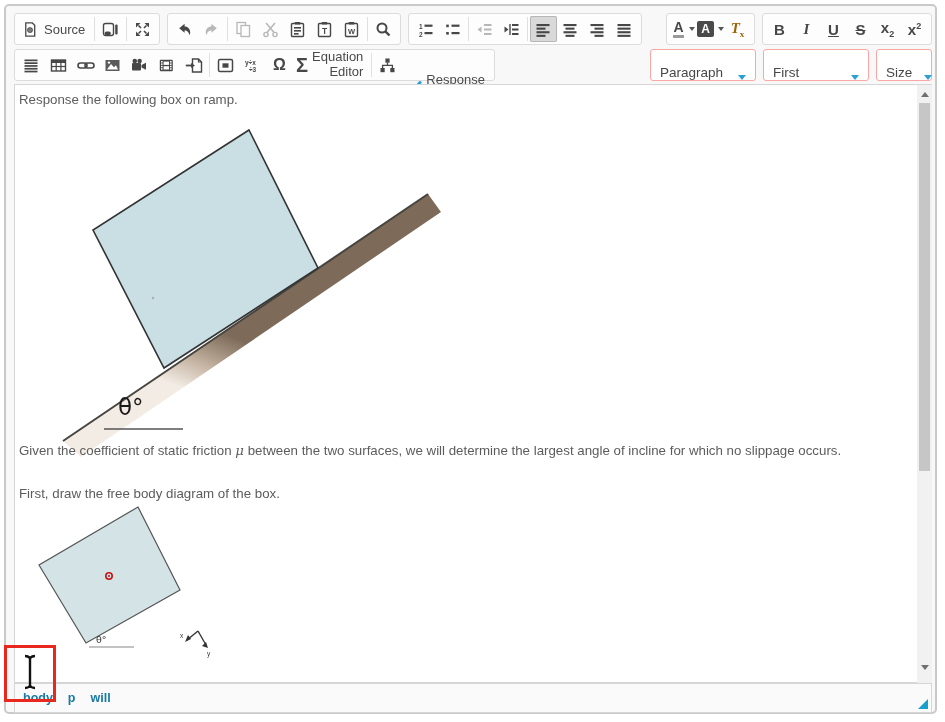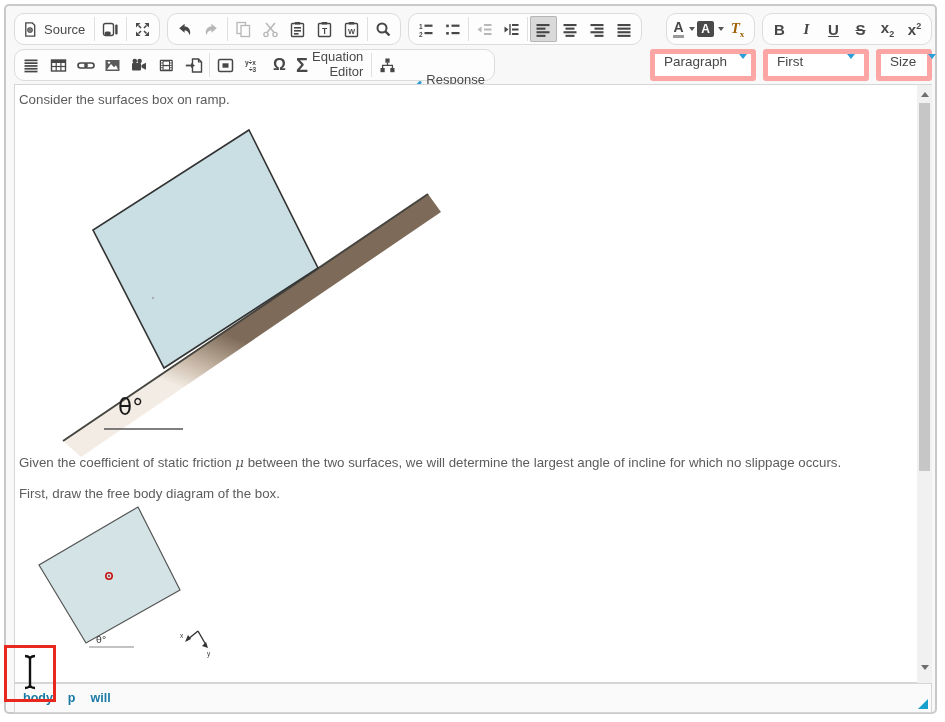--- a/index.html
+++ b/index.html
@@ -3,42 +3,42 @@
 <meta charset="utf-8">
 <style>
   html,body{margin:0;padding:0;background:#fff;}
   .canvas{position:relative;width:945px;height:722px;background:#fff;font-family:"Liberation Sans",sans-serif;overflow:hidden;}
   .frame{position:absolute;left:4px;top:4px;width:933px;height:710px;border:2px solid #c9c9c9;border-radius:5px;background:#f8f8f8;box-sizing:border-box;}
 
   
   .trow{position:absolute;left:14px;width:918px;display:flex;align-items:flex-start;}
   .trow1{top:13px;}
   .trow2{top:49px;}
-  .grp{display:inline-flex;align-items:center;background:#fdfdfd;border:1px solid #dcdcdc;border-radius:10px;padding:2px 3px;height:32px;box-sizing:border-box;margin-right:7px;}
+  .grp{display:inline-flex;align-items:center;background:#fdfdfd;border:1px solid #dcdcdc;border-radius:3px;padding:2px 3px;height:32px;box-sizing:border-box;margin-right:7px;}
   .btn{display:flex;align-items:center;justify-content:center;min-width:27px;height:26px;border-radius:2px;color:#474747;cursor:default;}
   .btn.active{background:#d9d9d9;box-shadow:inset 0 0 0 1px #b5b5b5;}
   .btn.disabled{opacity:.38;}
   .sep{width:1px;height:24px;background:#e0e0e0;margin:0 2px;flex:none;}
   .spacer{flex:1;}
   svg.ic{display:block;}
   .blabel{font-size:13px;color:#4a4a4a;margin:0 3px 0 6px;}
   .fmt{font-size:15px;font-weight:700;color:#474747;line-height:1;}
   .fmt.it{font-family:"Liberation Serif",serif;font-style:italic;}
   .fmt.ul{text-decoration:underline;}
   .fmt.st{text-decoration:line-through;}
   .fmt sub,.fmt sup{font-size:9px;font-weight:700;}
   .tx{font-family:"Liberation Serif",serif;font-style:italic;font-size:15px;font-weight:700;color:#a16207;}
   .tx sub{font-size:9px;font-style:normal;}
   .acolor{font-size:14px;font-weight:700;color:#474747;line-height:1;padding:0 1px;}
   .acolor .bar{display:block;height:3px;background:#9a9a9a;margin-top:1px;}
   .abg{background:#4a4a4a;color:#fff;font-size:12px;font-weight:700;border-radius:2px;padding:2px 4px;line-height:1;}
   .mini-caret{width:0;height:0;border-left:3.5px solid transparent;border-right:3.5px solid transparent;border-top:4px solid #555;margin-left:4px;}
   .two-line{font-size:13px;line-height:1.15;color:#4a4a4a;margin:0 3px 0 4px;text-align:right;}
   .glyph{font-weight:600;color:#474747;line-height:1;}
-  .dd{display:inline-flex;align-items:flex-start;justify-content:space-between;background:#fff;border:5px solid #fca5a5;border-radius:3px;height:32px;padding:0 9px;box-sizing:border-box;margin-left:7px;}
+  .dd{display:inline-flex;align-items:flex-end;justify-content:space-between;background:#fff;border:1px solid #fca5a5;border-radius:3px;height:32px;padding:0 9px;box-sizing:border-box;margin-left:7px;}
   .dd .dlabel{font-size:13.5px;color:#474747;}
   .caret{width:0;height:0;border-left:4px solid transparent;border-right:4px solid transparent;border-top:5px solid #2d9fd8;margin-left:12px;}
 
   
   .content{position:absolute;left:14px;top:84px;width:903px;height:599px;background:#fff;border:1px solid #d6d6d6;border-right:none;box-sizing:border-box;overflow:hidden;}
   .p{position:absolute;left:4px;font-size:13.3px;color:#5c5c5c;white-space:nowrap;}
   .mu{font-family:"DejaVu Serif",serif;font-style:italic;}
   .bigsvg{position:absolute;left:46px;top:27px;}
   .smallsvg{position:absolute;left:21px;top:420px;}
 
@@ -396,39 +396,39 @@
       <span class="dlabel">First</span>
       <span class="caret"></span>
     </div>
     <div class="dd" style="width:56px;">
       <span class="dlabel">Size</span>
       <span class="caret"></span>
     </div>
   </div>
 
   <div class="content">
-    <div class="p" style="top:7px;">Consider the surfaces box on ramp.</div>
+    <div class="p" style="top:7px;">Response the following box on ramp.</div>
 
     <svg class="bigsvg" width="392" height="350" viewBox="0 0 392 350">
       <defs>
         <linearGradient id="rampGrad" gradientUnits="userSpaceOnUse" x1="230" y1="248" x2="205" y2="310">
           <stop offset="0" stop-color="#7d6a58"></stop>
           <stop offset="0.55" stop-color="#c4b3a2"></stop>
           <stop offset="1" stop-color="#f3ece4"></stop>
         </linearGradient>
       </defs>
       <polygon points="2,329 367,82 380,100 20,345" fill="url(#rampGrad)"></polygon>
       <line x1="2" y1="329" x2="367" y2="82" stroke="#45443f" stroke-width="2"></line>
       <polygon points="188,18 257,156 103,256 32,118" fill="#cadfe4" stroke="#333" stroke-width="1.6"></polygon>
       <circle cx="92" cy="186" r="1.2" fill="#9a9a9a" opacity="0.7"></circle>
       <text x="57" y="303" font-size="23" fill="#1a1a1a" font-family="DejaVu Sans, sans-serif">θ°</text>
       <line x1="43" y1="317" x2="122" y2="317" stroke="#555" stroke-width="1.5"></line>
     </svg>
 
-    <div class="p" style="top:370px;"><span>Given the coefficient of static friction </span><span class="mu">μ</span><span> between the two surfaces, we will determine the largest angle of incline for which no slippage occurs.</span></div>
+    <div class="p" style="top:358px;"><span>Given the coefficient of static friction </span><span class="mu">μ</span><span> between the two surfaces, we will determine the largest angle of incline for which no slippage occurs.</span></div>
     <div class="p" style="top:401px;">First, draw the free body diagram of the box.</div>
 
     <svg class="smallsvg" width="190" height="158" viewBox="0 0 190 158">
       <polygon points="102,2 144,85 50,138 3,60" fill="#d3e3e6" stroke="#555" stroke-width="1.2"></polygon>
       <circle cx="73" cy="71" r="3.2" fill="none" stroke="#cc1111" stroke-width="1.6"></circle>
       <circle cx="73" cy="71" r="0.9" fill="#7a0c0c"></circle>
       <text x="60" y="138" font-size="9.5" fill="#333" font-family="DejaVu Sans, sans-serif">θ°</text>
       <line x1="53" y1="142" x2="98" y2="142" stroke="#888" stroke-width="1.2"></line>
       <g>
         <line x1="162" y1="126" x2="151" y2="135" stroke="#333" stroke-width="1.4"></line>

